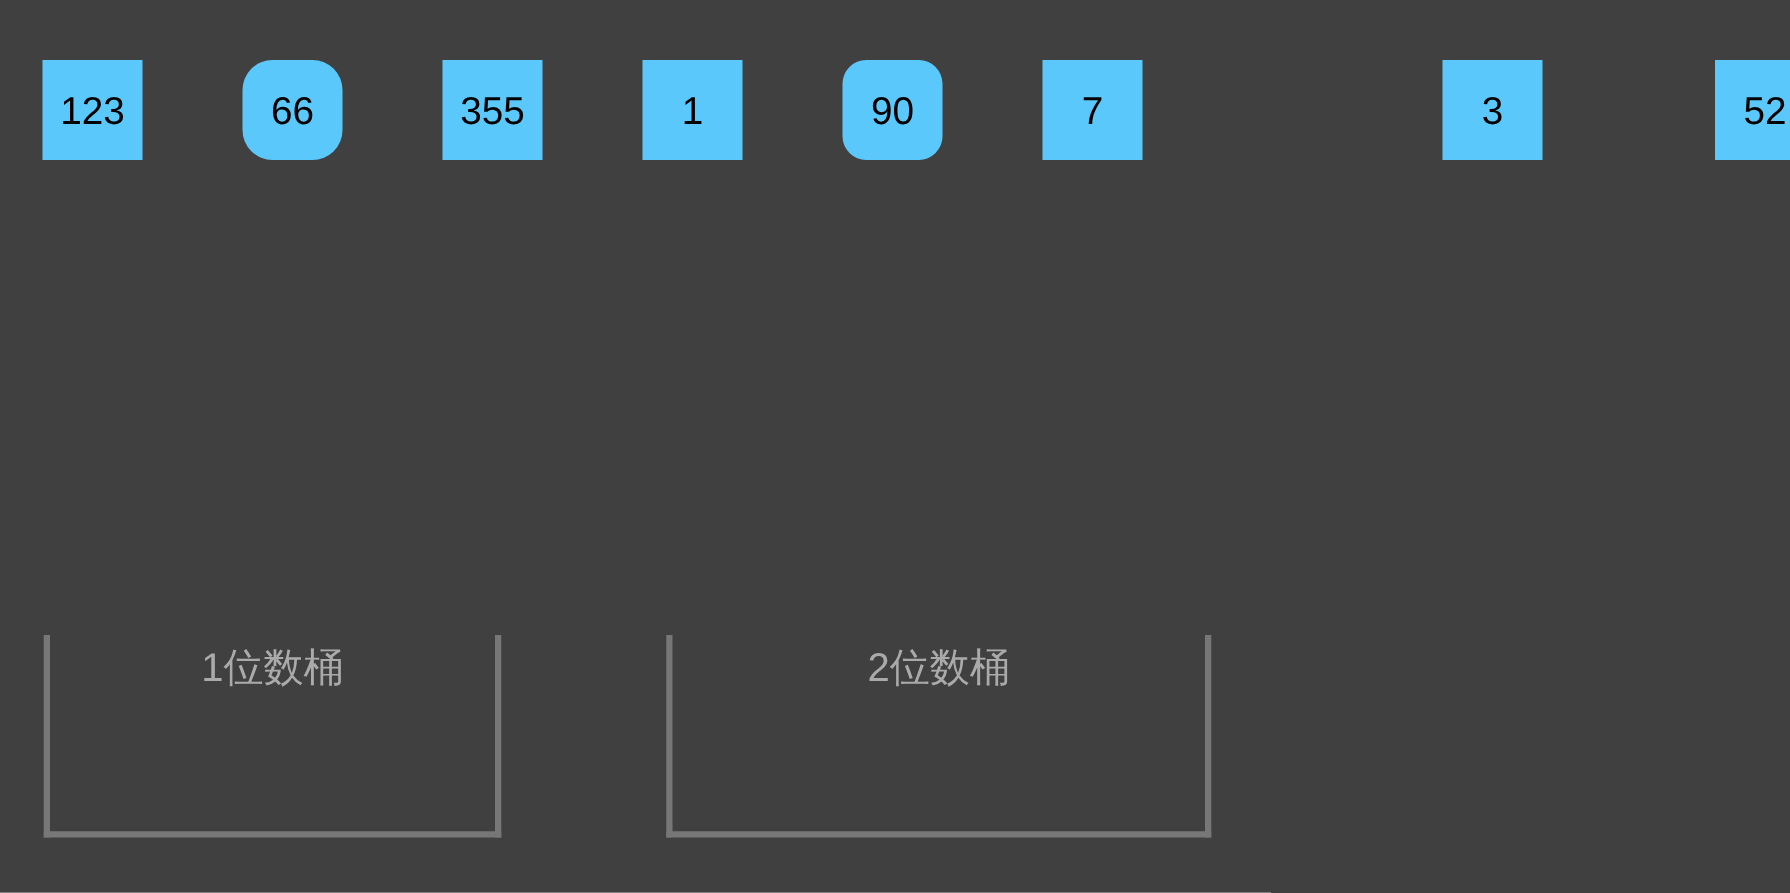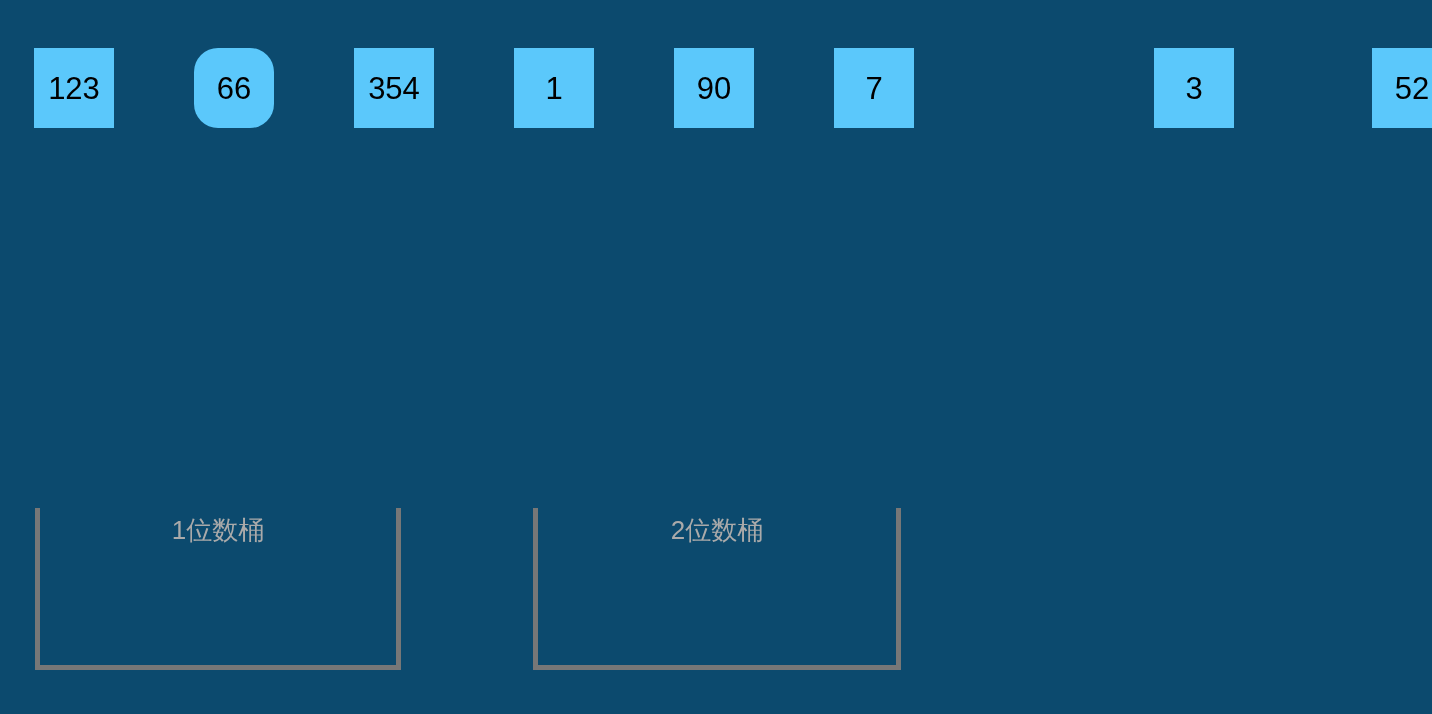--- a/index.html
+++ b/index.html
@@ -11,21 +11,21 @@
     width: 1432px;
     height: 714px;
     background: #ebebeb;
     font-family: "Liberation Sans", "DejaVu Sans", sans-serif;
     overflow: hidden;
   }
   #stage {
     position: relative;
     width: 1432px;
     height: 714px;
-    background: #0c4a6e;
+    background: #404040;
   }
 
   
   #array-row {
     position: absolute;
     left: 0;
     top: 0;
     width: 1432px;
     height: 180px;
   }
@@ -69,21 +69,21 @@
     border-top: none;
     background: transparent;
   }
   .bucket-label {
     position: absolute;
     left: 0;
     right: 0;
     top: 7px;
     text-align: center;
     color: #aaaaaa;
-    font-size: 26px;
+    font-size: 32px;
     line-height: 1.2;
     font-weight: 400;
     font-family: "Liberation Sans", "DejaVu Sans", sans-serif;
     white-space: nowrap;
     pointer-events: none;
   }
   .bucket-contents {
     position: absolute;
     left: 0;
     right: 0;
@@ -103,28 +103,28 @@
 
     <div class="value-box" style="left:34px;">
       <span class="value-box-label">123</span>
     </div>
 
     <div class="value-box" style="left:194px;border-radius:24px;">
       <span class="value-box-label">66</span>
     </div>
 
     <div class="value-box" style="left:354px;">
-      <span class="value-box-label">354</span>
+      <span class="value-box-label">355</span>
     </div>
 
     <div class="value-box" style="left:514px;">
       <span class="value-box-label">1</span>
     </div>
 
-    <div class="value-box" style="left:674px;">
+    <div class="value-box" style="left:674px;border-radius:19px;">
       <span class="value-box-label">90</span>
     </div>
 
     <div class="value-box" style="left:834px;">
       <span class="value-box-label">7</span>
     </div>
 
 
     <div class="value-box" style="left:1154px;">
       <span class="value-box-label">3</span>
@@ -136,21 +136,21 @@
 
   </div>
 
   <div id="buckets-row">
 
     <div class="bucket" style="left:35px; width:366px;">
       <div class="bucket-label">1位数桶</div>
       <div class="bucket-contents"></div>
     </div>
 
-    <div class="bucket" style="left:533px; width:368px;">
+    <div class="bucket" style="left:533px; width:436px;">
       <div class="bucket-label">2位数桶</div>
       <div class="bucket-contents"></div>
     </div>
 
 
   </div>
 
 </div>
 
 </body></html>

